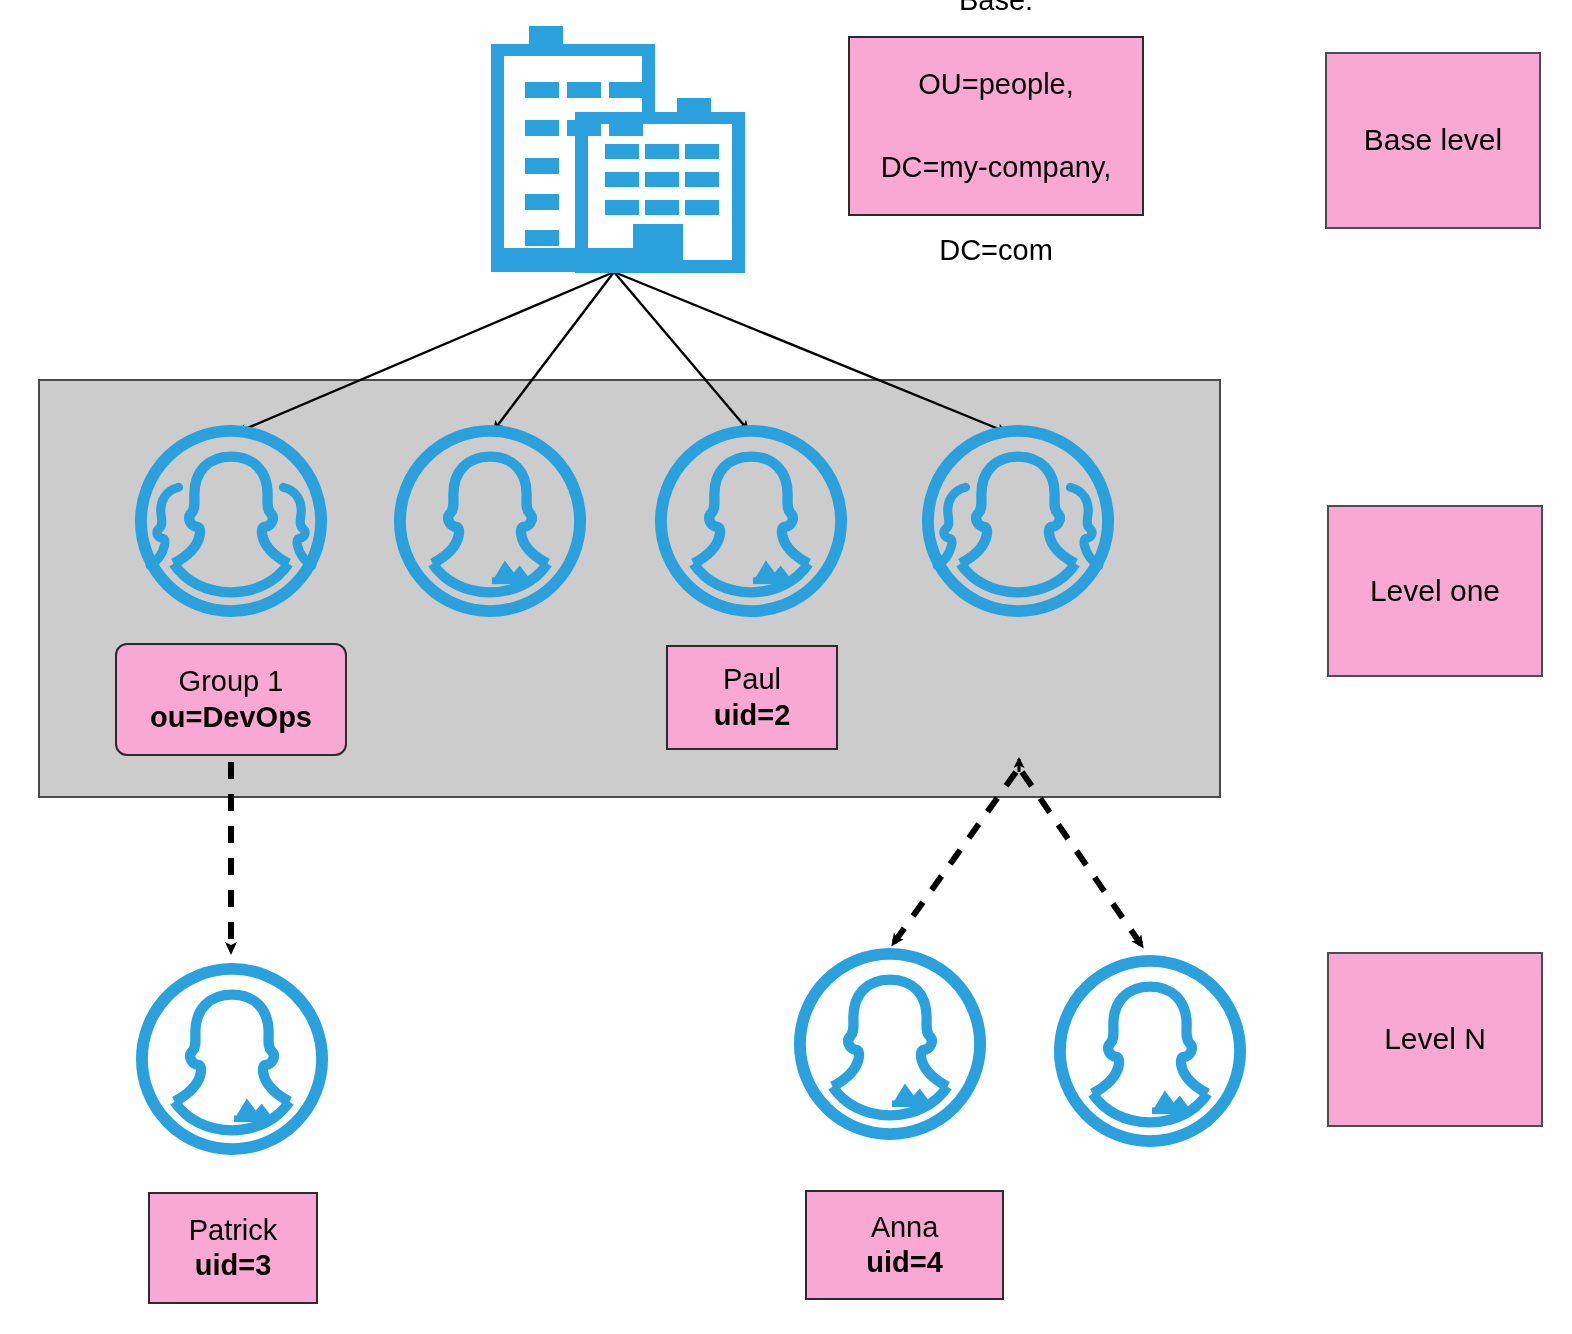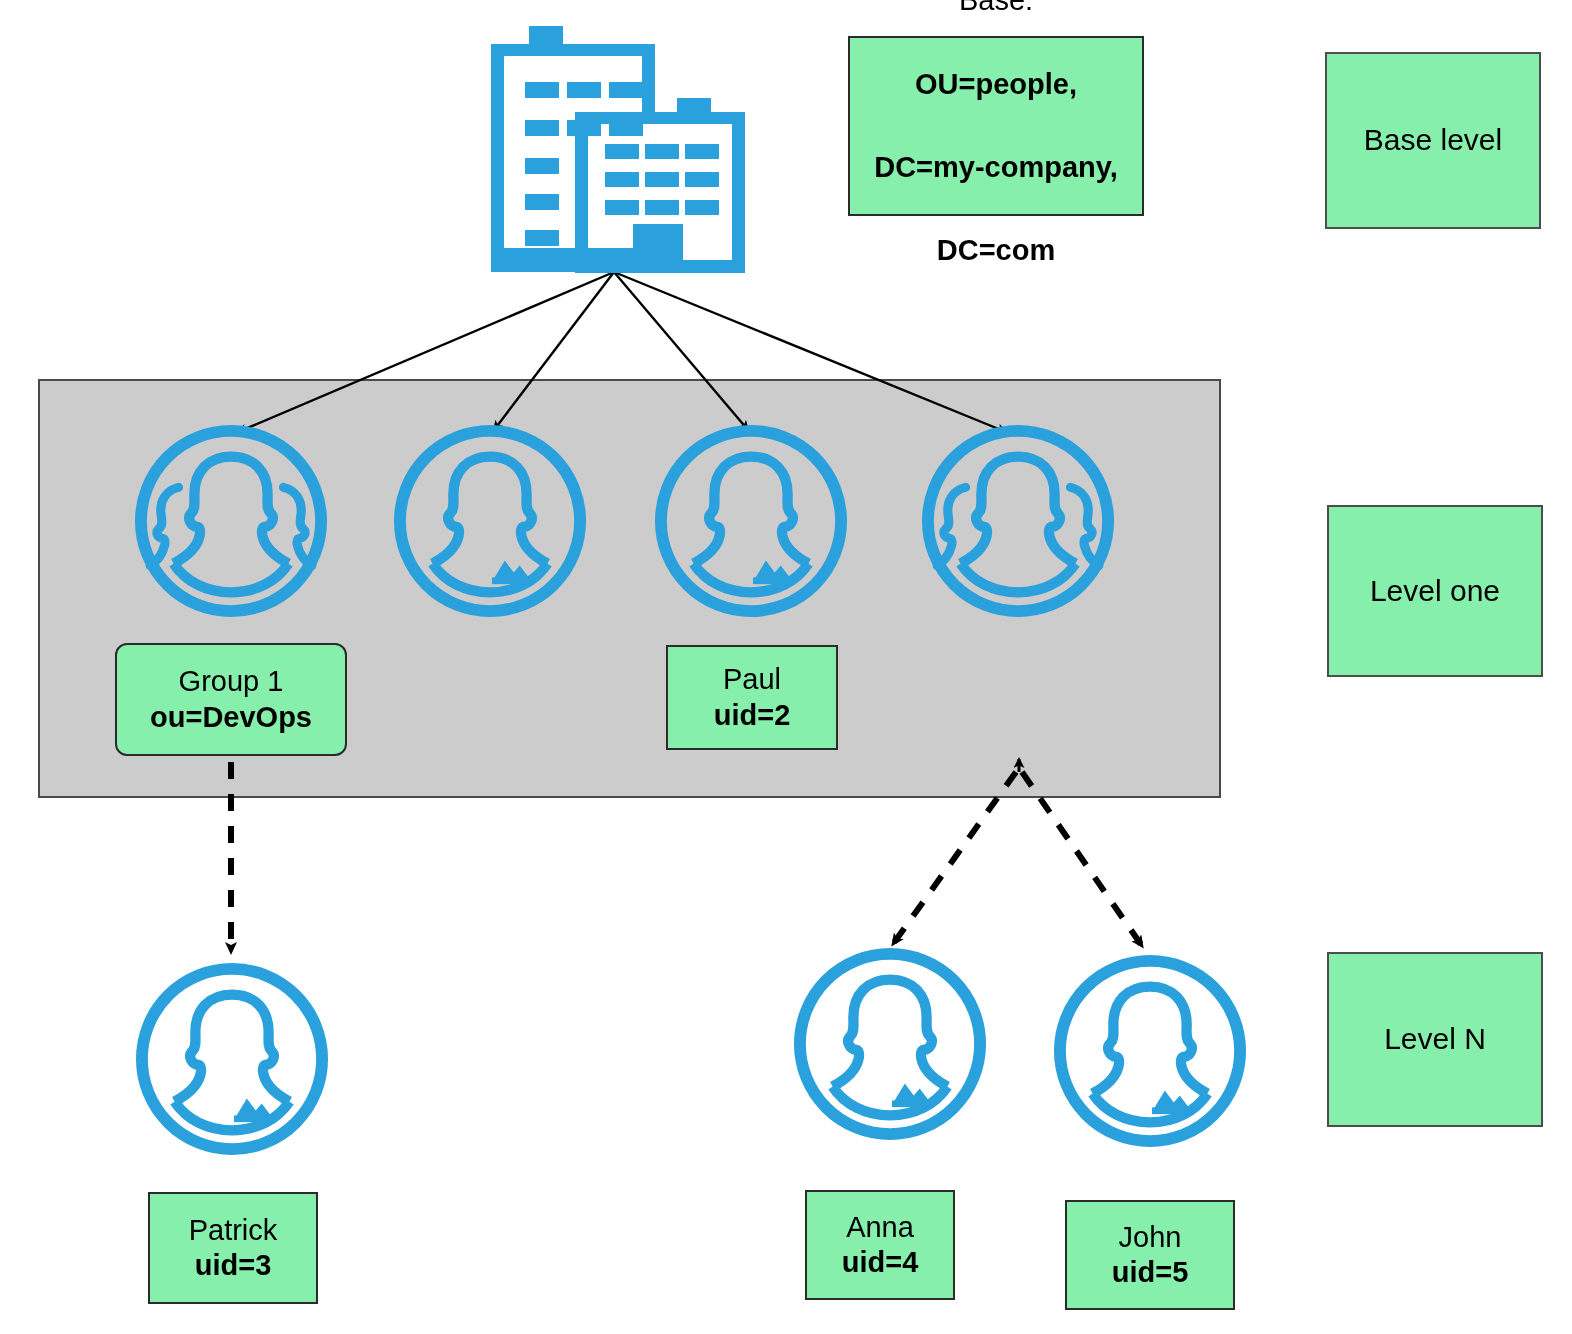--- a/index.html
+++ b/index.html
@@ -14,41 +14,41 @@
     position: relative;
     width: 1572px;
     height: 1334px;
     background: #ffffff;
     overflow: hidden;
   }
 
   
   .box {
     position: absolute;
-    background: #86efac;
+    background: #f9a8d4;
     border: 2px solid #2b2b2b;
     box-sizing: border-box;
     display: flex;
     flex-direction: column;
     align-items: center;
     justify-content: center;
     text-align: center;
     color: #000000;
     line-height: 1.22;
   }
   .box .ln1 { font-weight: 400; }
   .box .ln2 { font-weight: bold; }
 
   
   .base-box {
     font-size: 29px;
     padding: 4px 8px;
   }
   .base-box .ln1 { font-weight: 400; }
-  .base-box .bold { font-weight: bold; margin-top: 48px; }
+  .base-box .bold { font-weight: normal; margin-top: 48px; }
 
   
   .level-box {
     font-size: 30px;
     font-weight: 400;
     border: 2px solid #4d4d4d;
   }
 
   
   .node-box { font-size: 29px; }
@@ -293,23 +293,19 @@
     </g>
     <path d="M52 79 L57.5 70 L62 76 L65 72.5 L70 79 Z" fill="#2AA0DC"></path>
     <rect x="51" y="78.5" width="20" height="3.4" fill="#2AA0DC"></rect>
   </svg>
 
   <div class="box node-box" style="left:148px; top:1192px; width:170px; height:112px;">
     <span class="ln1">Patrick</span>
     <span class="ln2">uid=3</span>
   </div>
 
-  <div class="box node-box" style="left:805px; top:1190px; width:150px; height:110px;">
+  <div class="box node-box" style="left:805px; top:1190px; width:199px; height:110px;">
     <span class="ln1">Anna</span>
     <span class="ln2">uid=4</span>
   </div>
 
-  <div class="box node-box" style="left:1065px; top:1200px; width:170px; height:110px;">
-    <span class="ln1">John</span>
-    <span class="ln2">uid=5</span>
-  </div>
 
 </div>
 
 </body></html>

